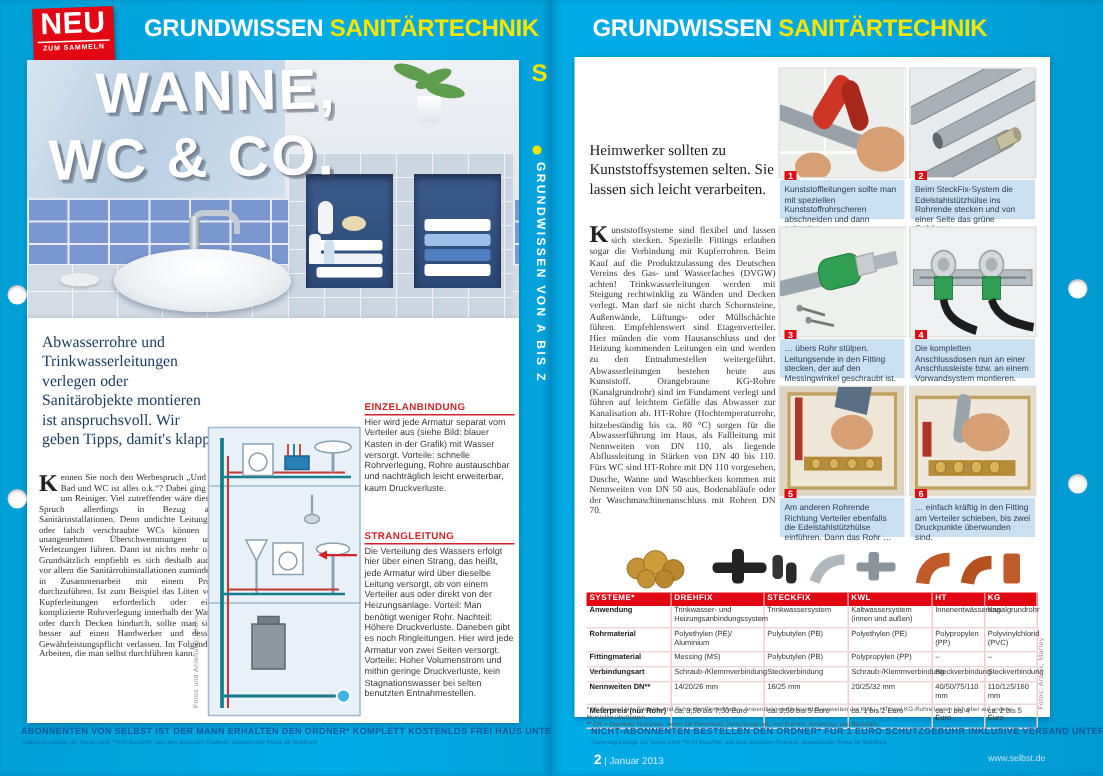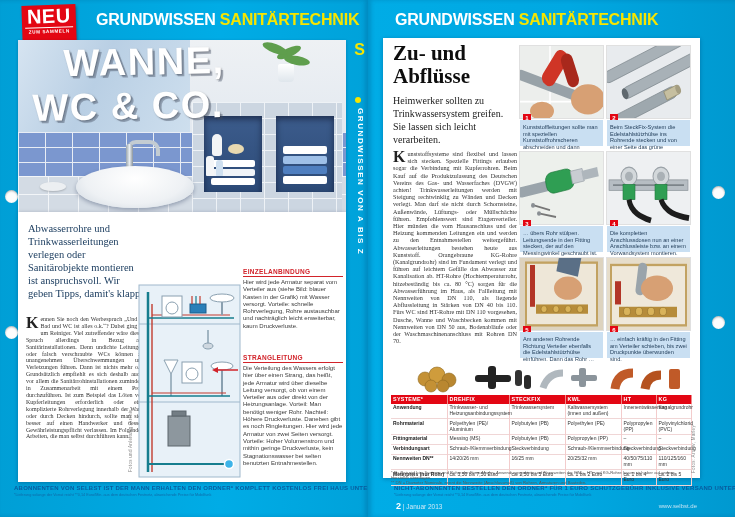--- a/index.html
+++ b/index.html
@@ -202,25 +202,21 @@
     <div class="hole" style="left:5px;top:326px;"></div>
   </div>
 
   <div class="page" id="right-page">
     <div class="mag-header" style="left:27px;">
       <span class="hw">GRUNDWISSEN</span>
       <span class="hy">SANITÄRTECHNIK</span>
     </div>
 
     <div class="card" id="right-card">
-      <div id="right-heading">
-        <div>Zu- und</div>
-        <div>Abflüsse</div>
-      </div>
-      <div id="right-intro">Heimwerker sollten zu Trinkwassersystem greifen. Sie lassen sich leicht verarbeiten.</div>
+      <div id="right-intro">Heimwerker sollten zu Kunststoffsystemen selten. Sie lassen sich leicht verarbeiten.</div>
       <div id="right-body">
         <span class="dropcap">K</span><span>unststoffsysteme sind flexibel und lassen sich stecken. Spezielle Fittings erlauben sogar die Verbindung mit Kupferrohren. Beim Kauf auf die Produktzulassung des Deutschen Vereins des Gas- und Wasserfaches (DVGW) achten! Trinkwasserleitungen werden mit Steigung rechtwinklig zu Wänden und Decken verlegt. Man darf sie nicht durch Schornsteine, Außenwände, Lüftungs- oder Müllschächte führen. Empfehlenswert sind Etagenverteiler. Hier münden die vom Hausanschluss und der Heizung kommenden Leitungen ein und werden zu den Entnahmestellen weitergeführt.</span>
         <span>Abwasserleitungen bestehen heute aus Kunststoff. Orangebraune KG-Rohre (Kanalgrundrohr) sind im Fundament verlegt und führen auf leichtem Gefälle das Abwasser zur Kanalisation ab. HT-Rohre (Hochtemperaturrohr, hitzebeständig bis ca. 80 °C) sorgen für die Abwasserführung im Haus, als Fallleitung mit Nennweiten von DN 110, als liegende Abflussleitung in Stärken von DN 40 bis 110. Fürs WC sind HT-Rohre mit DN 110 vorgesehen, Dusche, Wanne und Waschbecken kommen mit Nennweiten von DN 50 aus, Bodenabläufe oder der Waschmaschinenanschluss mit Rohren DN 70.</span>
       </div>
 
       <div class="step-photo col1 prow1">
         <svg viewBox="0 0 83 62" preserveAspectRatio="none">
           <rect width="83" height="62" fill="#eceeec"></rect>
           <path d="M0,48 H83 M30,0 V62" stroke="#fff" stroke-width="1.5"></path>
           <rect x="-5" y="30" width="75" height="9" rx="4.5" fill="#98a2a8" transform="rotate(18 30 34)"></rect>

